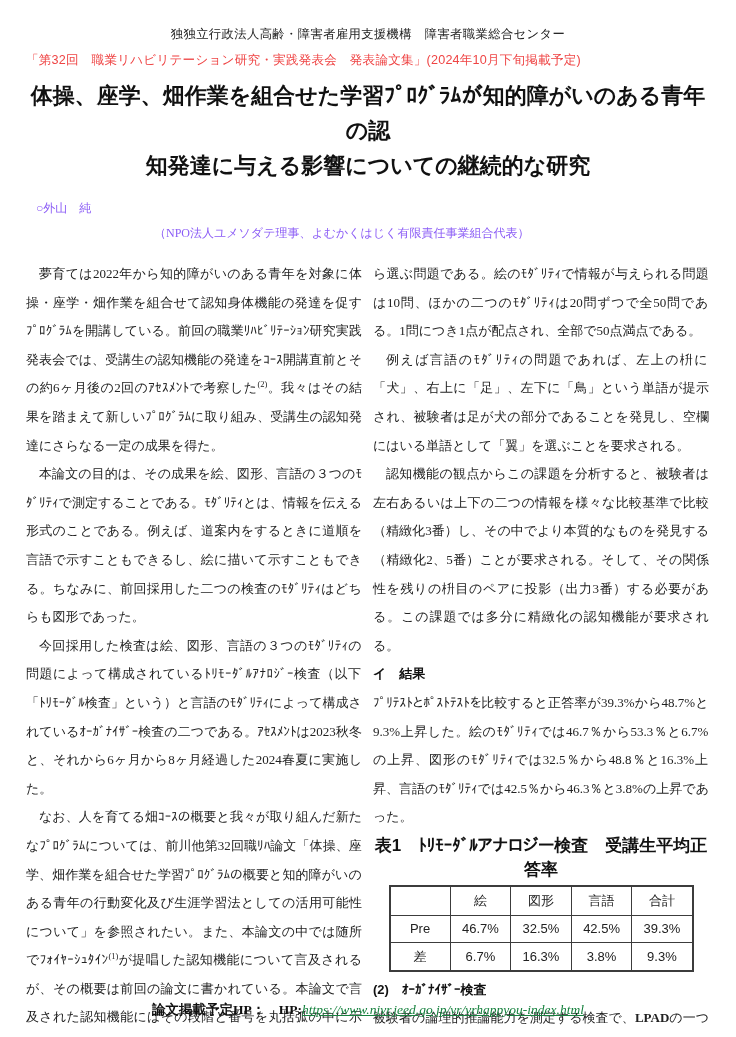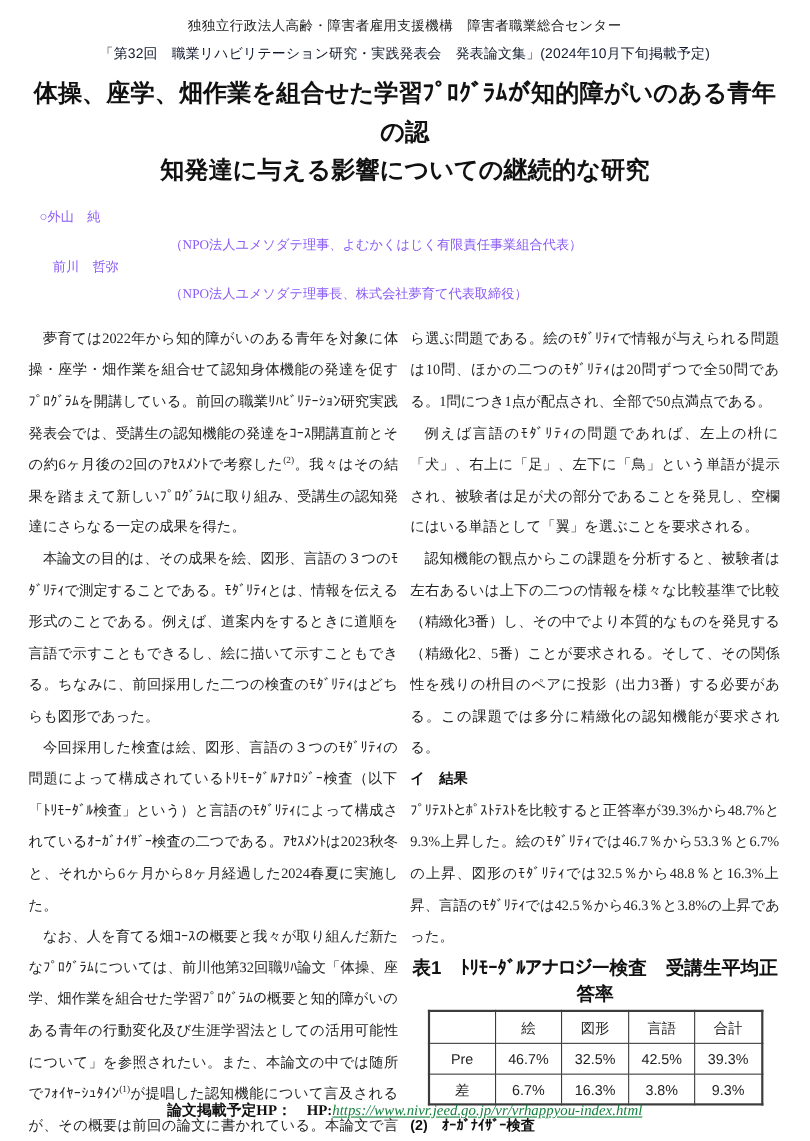--- a/index.html
+++ b/index.html
@@ -1,29 +1,29 @@
 <!DOCTYPE html>
 <html lang="ja"><head>
 <meta charset="utf-8">
 <style>
   html,body{margin:0;padding:0;}
   body{
     width:736px;height:1037px;background:#ffffff;color:#1c1c1c;
     font-family:"Liberation Serif","DejaVu Serif",serif;
     position:relative;overflow:hidden;
   }
-  .page{padding:11px 26px 0 26px;box-sizing:border-box;height:100%;position:relative;}
+  .page{padding:22px 26px 0 26px;box-sizing:border-box;height:100%;position:relative;}
   
   .hdr1{
     font-family:"Liberation Sans","DejaVu Sans",sans-serif;
     font-size:12.3px;text-align:center;letter-spacing:.4px;margin-top:4px;color:#222;
   }
   .hdr2{
     font-family:"Liberation Sans","DejaVu Sans",sans-serif;
-    font-size:12.6px;text-align:center;letter-spacing:.2px;margin-top:9px;color:#0f172a;
+    font-size:12.6px;letter-spacing:.2px;margin-top:9px;color:#ef4444;
   }
   .title{
     font-family:"Liberation Sans","DejaVu Sans",sans-serif;
     font-weight:bold;font-size:22px;line-height:1.58;text-align:center;
     margin-top:10px;color:#111;
   }
   
   .authors{margin:16px 0 0 10px;font-size:12px;line-height:1.65;color:#8b5cf6;}
   .author-row{display:flex;}
   .author-name{width:118px;white-space:pre;}
@@ -76,24 +76,20 @@
   <div class="title">
     <div>体操、座学、畑作業を組合せた学習ﾌﾟﾛｸﾞﾗﾑが知的障がいのある青年の認</div>
     <div>知発達に与える影響についての継続的な研究</div>
   </div>
 
   <div class="authors">
     <div class="author-row">
       <span class="author-name">○外山　純</span>
       <span class="author-aff">（NPO法人ユメソダテ理事、よむかくはじく有限責任事業組合代表）</span>
     </div>
-    <div class="author-row">
-      <span class="author-name">　前川　哲弥</span>
-      <span class="author-aff">（NPO法人ユメソダテ理事長、株式会社夢育て代表取締役）</span>
-    </div>
   </div>
 
   <div class="columns">
     <div class="col" id="left-col">
         <div class="para indent"><span>夢育ては2022年から知的障がいのある青年を対象に体操・座学・畑作業を組合せて認知身体機能の発達を促すﾌﾟﾛｸﾞﾗﾑを開講している。前回の職業ﾘﾊﾋﾞﾘﾃｰｼｮﾝ研究実践発表会では、受講生の認知機能の発達をｺｰｽ開講直前とその約6ヶ月後の2回のｱｾｽﾒﾝﾄで考察した</span><sup>(2)</sup><span>。我々はその結果を踏まえて新しいﾌﾟﾛｸﾞﾗﾑに取り組み、受講生の認知発達にさらなる一定の成果を得た。</span></div>
         <div class="para indent"><span>本論文の目的は、その成果を絵、図形、言語の３つのﾓﾀﾞﾘﾃｨで測定することである。ﾓﾀﾞﾘﾃｨとは、情報を伝える形式のことである。例えば、道案内をするときに道順を言語で示すこともできるし、絵に描いて示すこともできる。ちなみに、前回採用した二つの検査のﾓﾀﾞﾘﾃｨはどちらも図形であった。</span></div>
         <div class="para indent"><span>今回採用した検査は絵、図形、言語の３つのﾓﾀﾞﾘﾃｨの問題によって構成されているﾄﾘﾓｰﾀﾞﾙｱﾅﾛｼﾞｰ検査（以下「ﾄﾘﾓｰﾀﾞﾙ検査」という）と言語のﾓﾀﾞﾘﾃｨによって構成されているｵｰｶﾞﾅｲｻﾞｰ検査の二つである。ｱｾｽﾒﾝﾄは2023秋冬と、それから6ヶ月から8ヶ月経過した2024春夏に実施した。</span></div>
         <div class="para indent"><span>なお、人を育てる畑ｺｰｽの概要と我々が取り組んだ新たなﾌﾟﾛｸﾞﾗﾑについては、前川他第32回職ﾘﾊ論文「体操、座学、畑作業を組合せた学習ﾌﾟﾛｸﾞﾗﾑの概要と知的障がいのある青年の行動変化及び生涯学習法としての活用可能性について」を参照されたい。また、本論文の中では随所でﾌｫｲﾔｰｼｭﾀｲﾝ</span><sup>(1)</sup><span>が提唱した認知機能について言及されるが、その概要は前回の論文に書かれている。本論文で言及された認知機能にはその段階と番号を丸括弧の中に示した。</span></div>
       </div>
 

